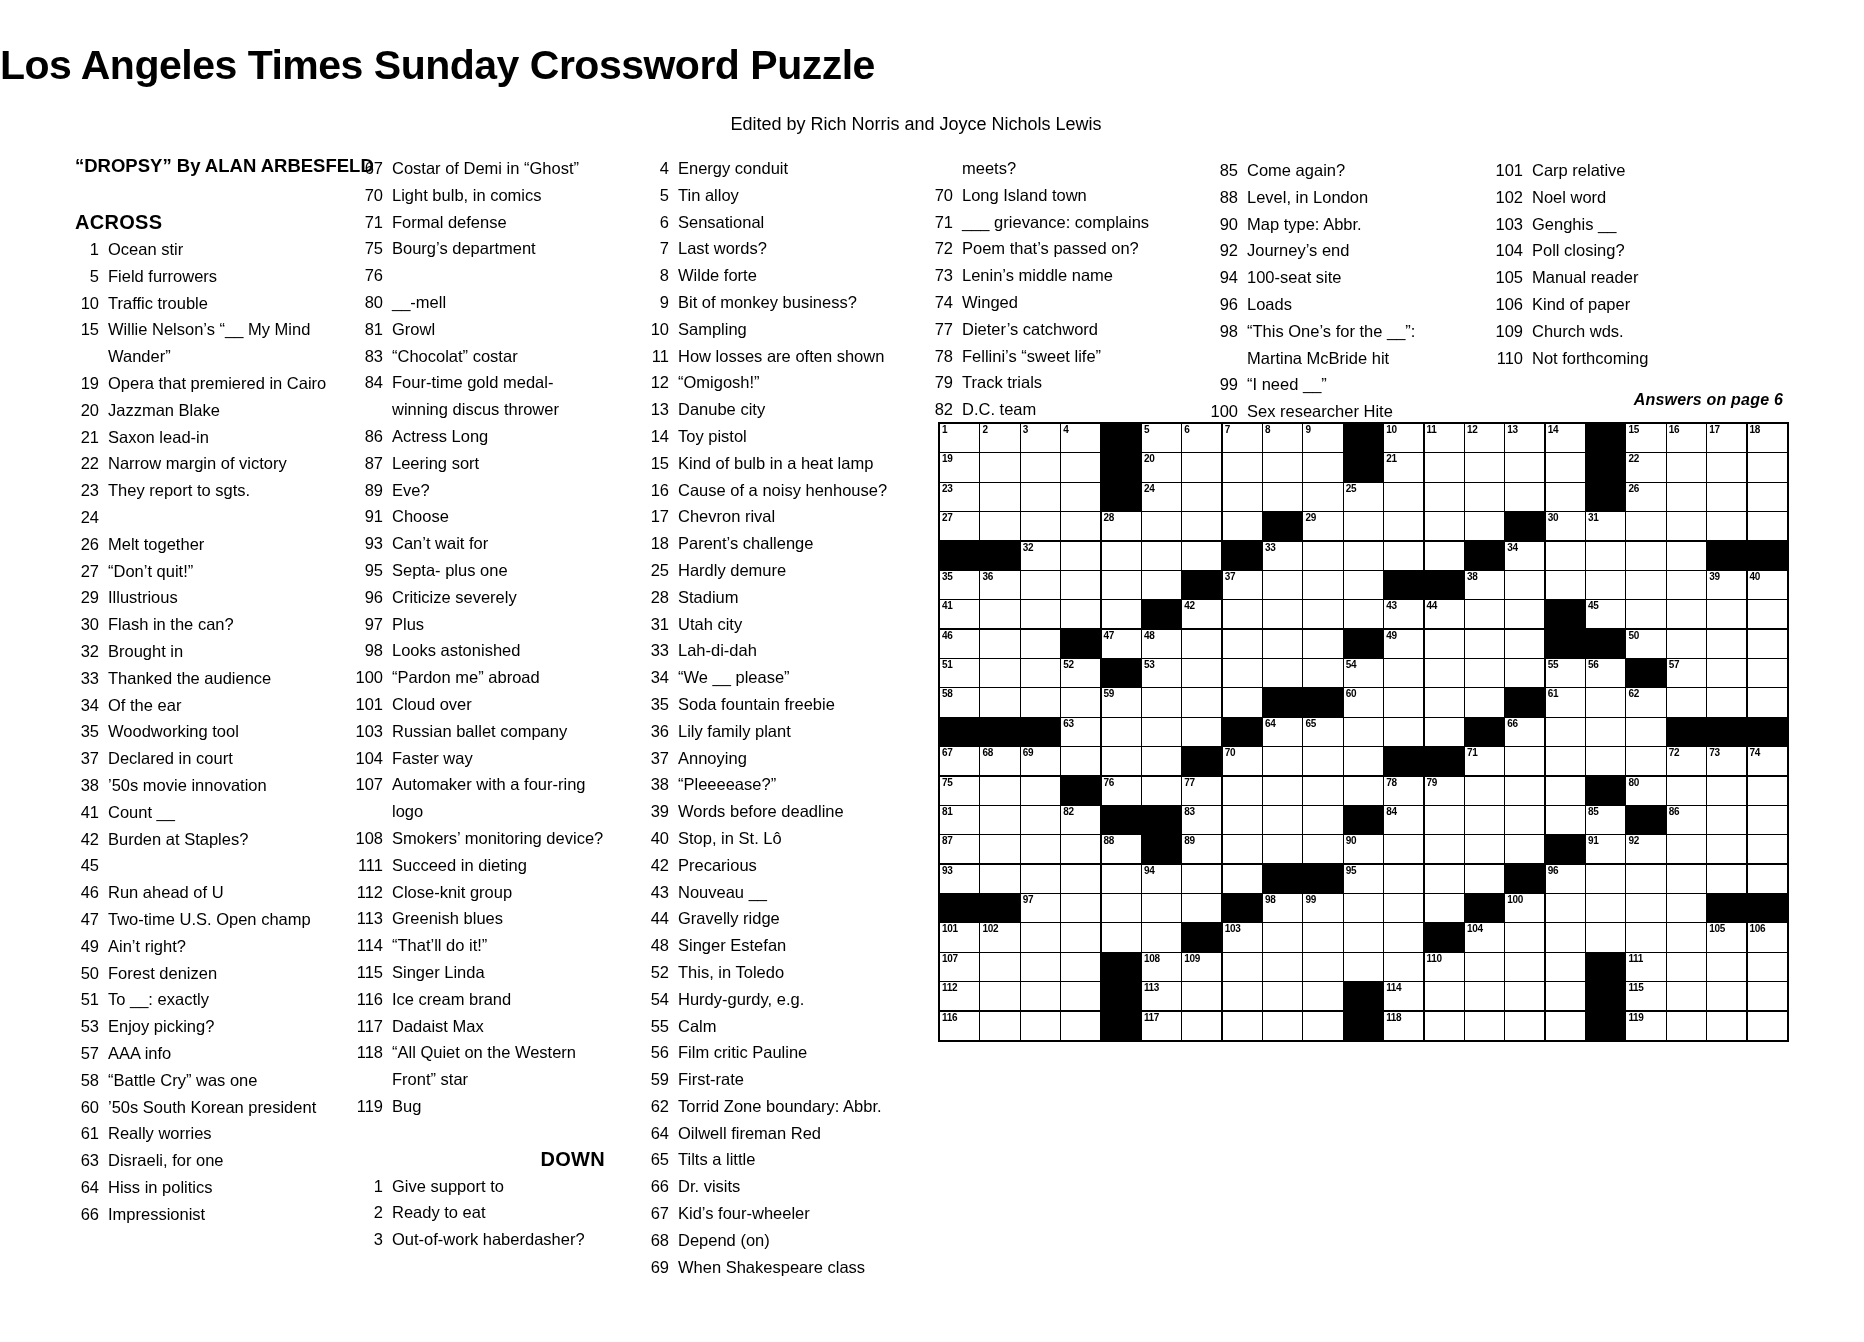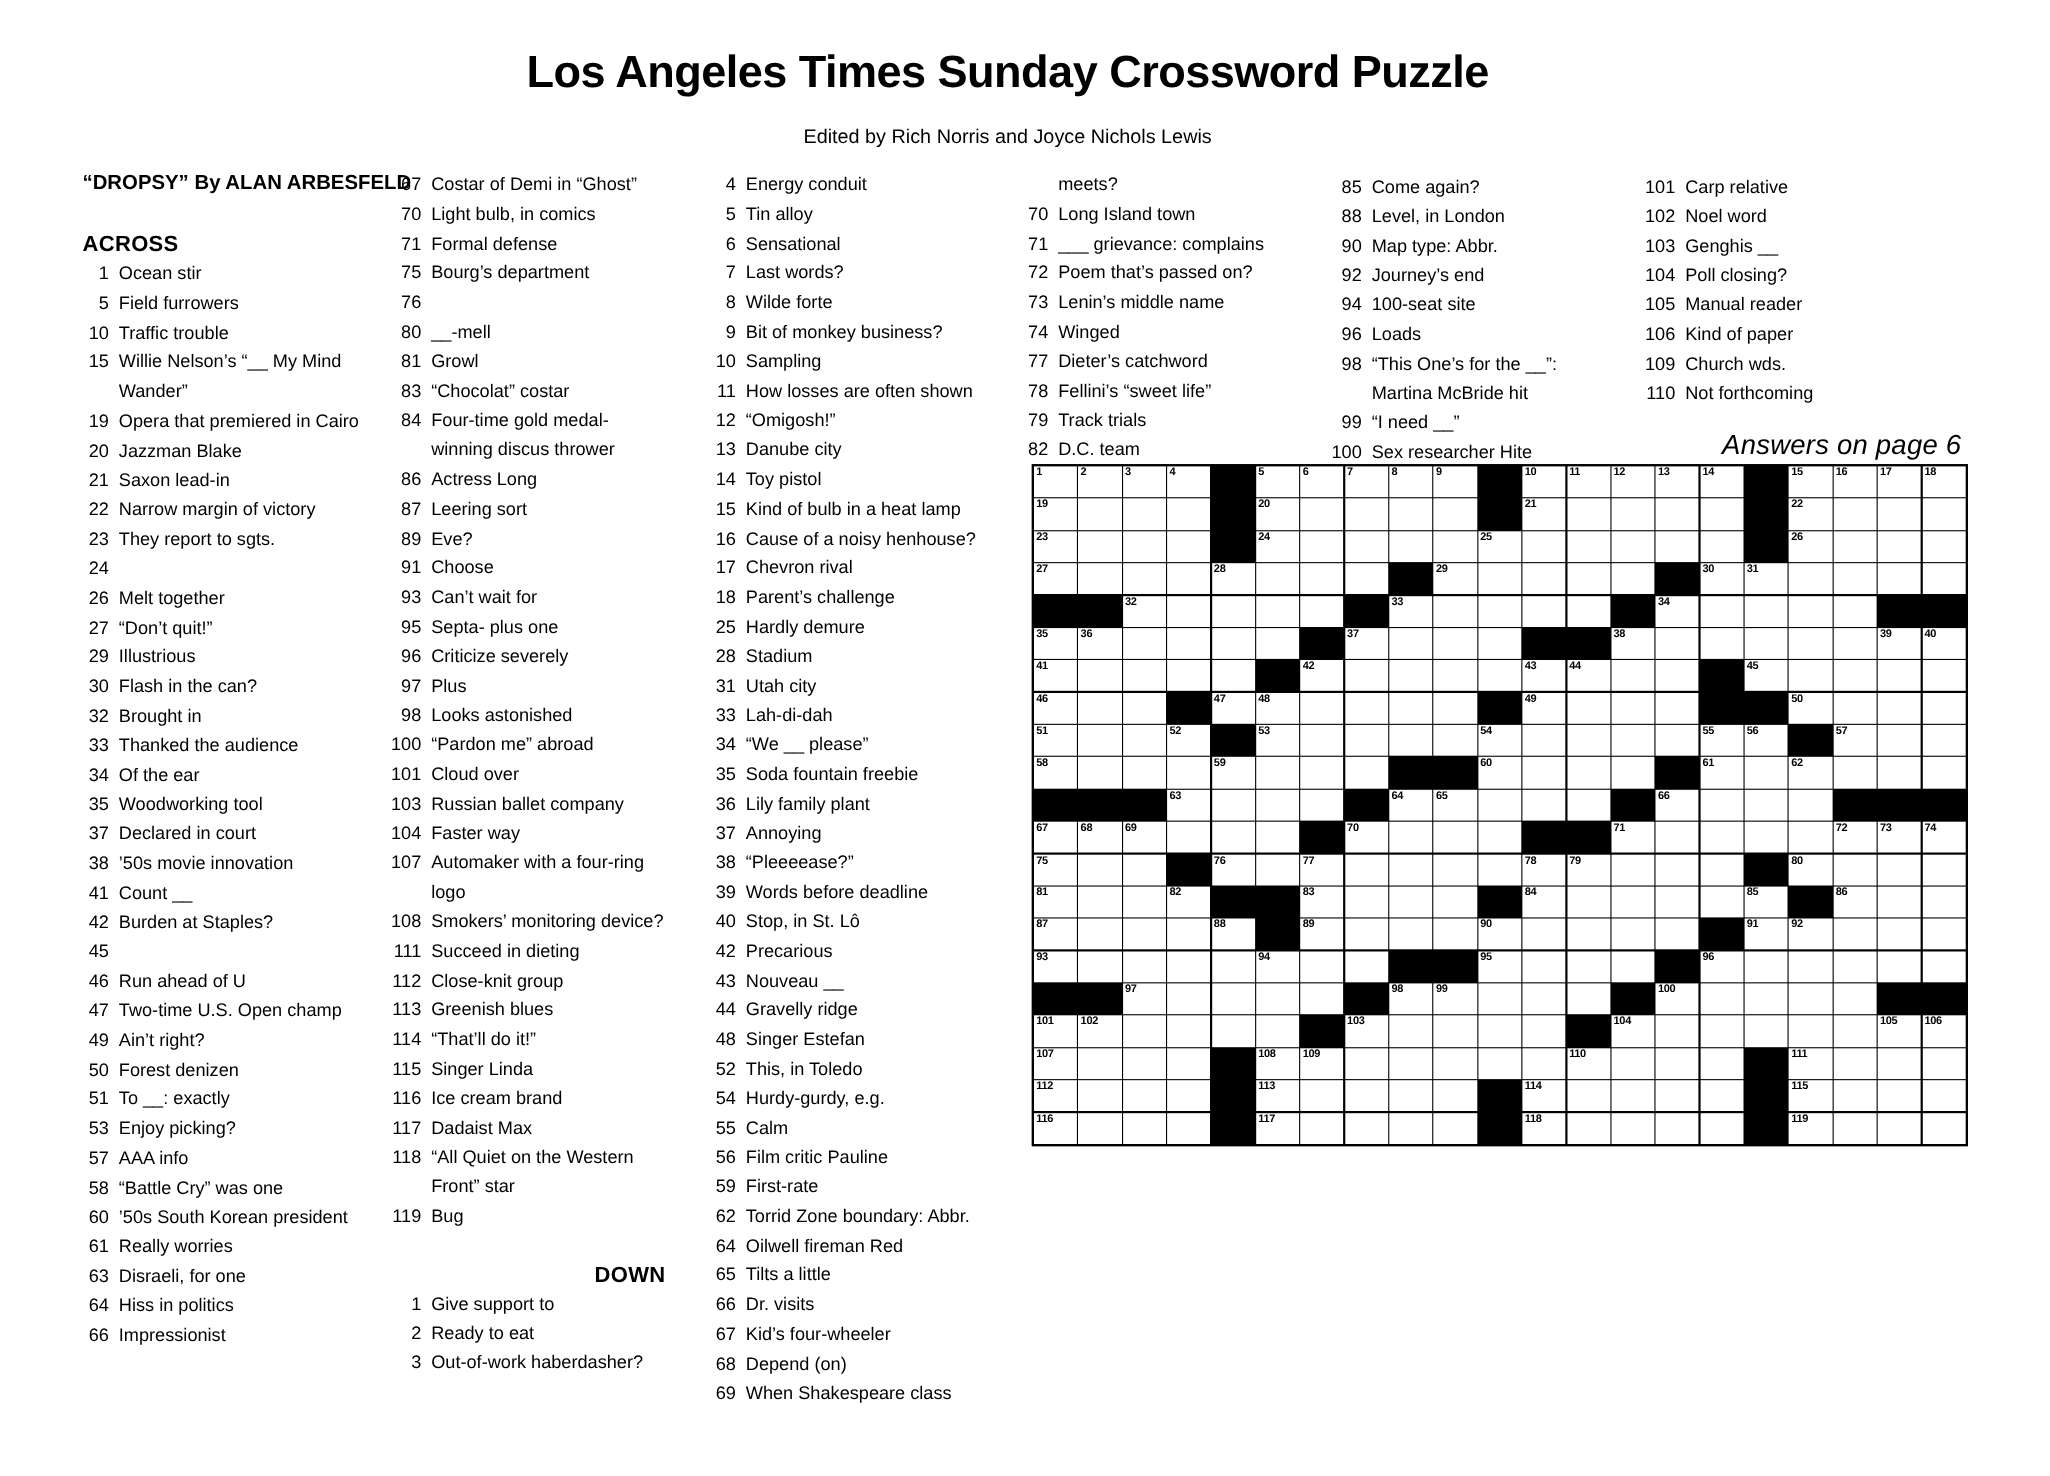--- a/index.html
+++ b/index.html
@@ -1,38 +1,38 @@
 <!DOCTYPE html>
 <html><head>
 <meta charset="utf-8">
 <style>
   html,body{margin:0;padding:0;}
   body{
     width:1864px;height:1342px;position:relative;background:#ffffff;color:#000;
     font-family:"Liberation Sans",sans-serif;overflow:hidden;
   }
   .masthead-title{
-    position:absolute;top:42px;left:0;width:1832px;text-align:center;
+    position:absolute;top:42px;left:0;width:1832px;text-align:left;
     font-size:41px;font-weight:bold;letter-spacing:-0.5px;margin:0;
   }
   .masthead-sub{
     position:absolute;top:90px;left:0;width:1832px;text-align:center;
     font-size:18px;font-weight:normal;margin-top:24px;
   }
   .col{position:absolute;}
   .ptitle{font-weight:bold;font-size:18.5px;line-height:27px;margin-left:8px;white-space:nowrap;}
   .sechead{font-weight:bold;font-size:20px;line-height:27px;margin-left:8px;letter-spacing:0.3px;}
   .sechead.mt{margin-top:26px;text-align:right;}
   .ptitle.mb{margin-bottom:30px;}
   .clue{display:flex;line-height:26.8px;font-size:16.5px;}
   .cnum{width:32px;min-width:32px;text-align:right;padding-right:9px;}
   .ctext{flex:1;}
   .answers-note{
     position:absolute;top:391px;right:81px;
-    font-size:25px;font-weight:normal;font-style:italic;letter-spacing:0.2px;
+    font-size:16px;font-weight:bold;font-style:italic;letter-spacing:0.2px;
   }
   .gridwrap{
     position:absolute;left:938px;top:422px;
     border:2px solid #000;background:#000;
     display:grid;
     grid-template-columns:repeat(21,39.2px);
     grid-template-rows:repeat(21,28.2px);
     gap:1.2px;
   }
   .cell{background:#fff;position:relative;}

